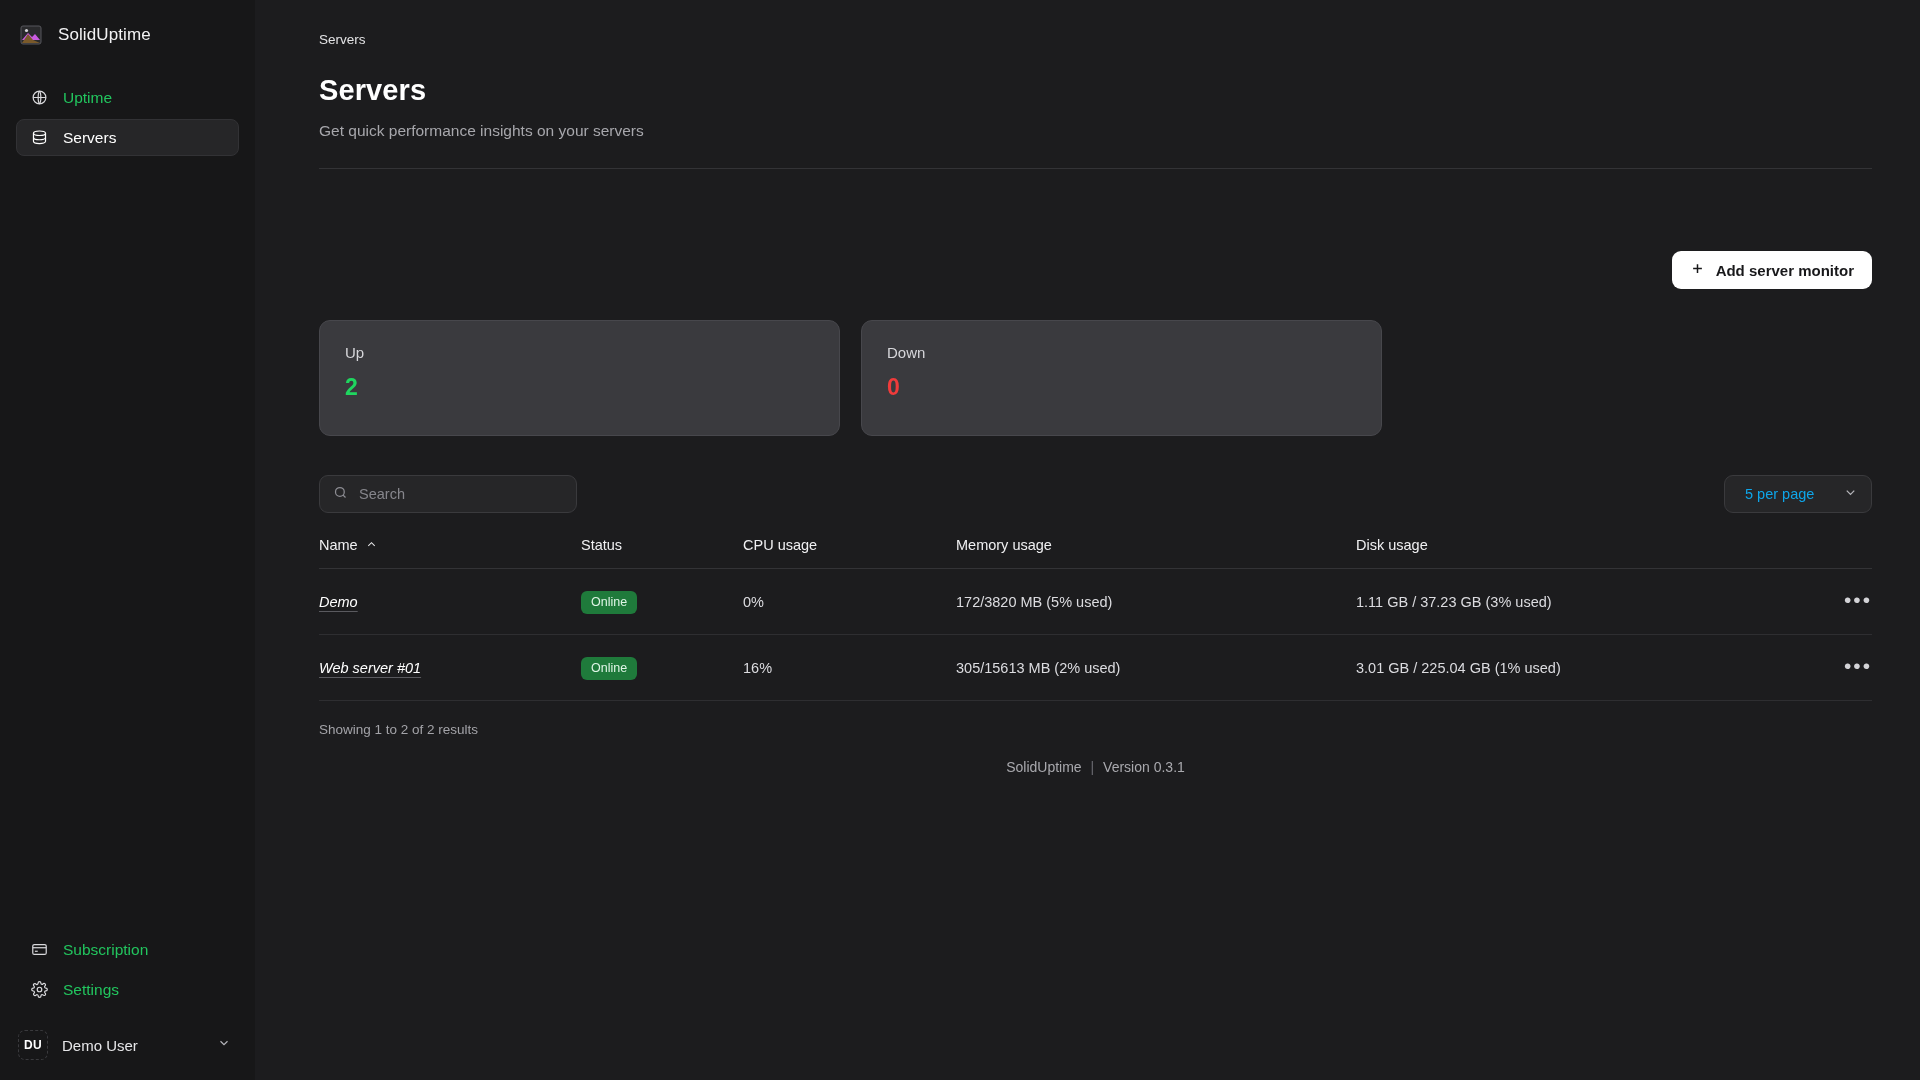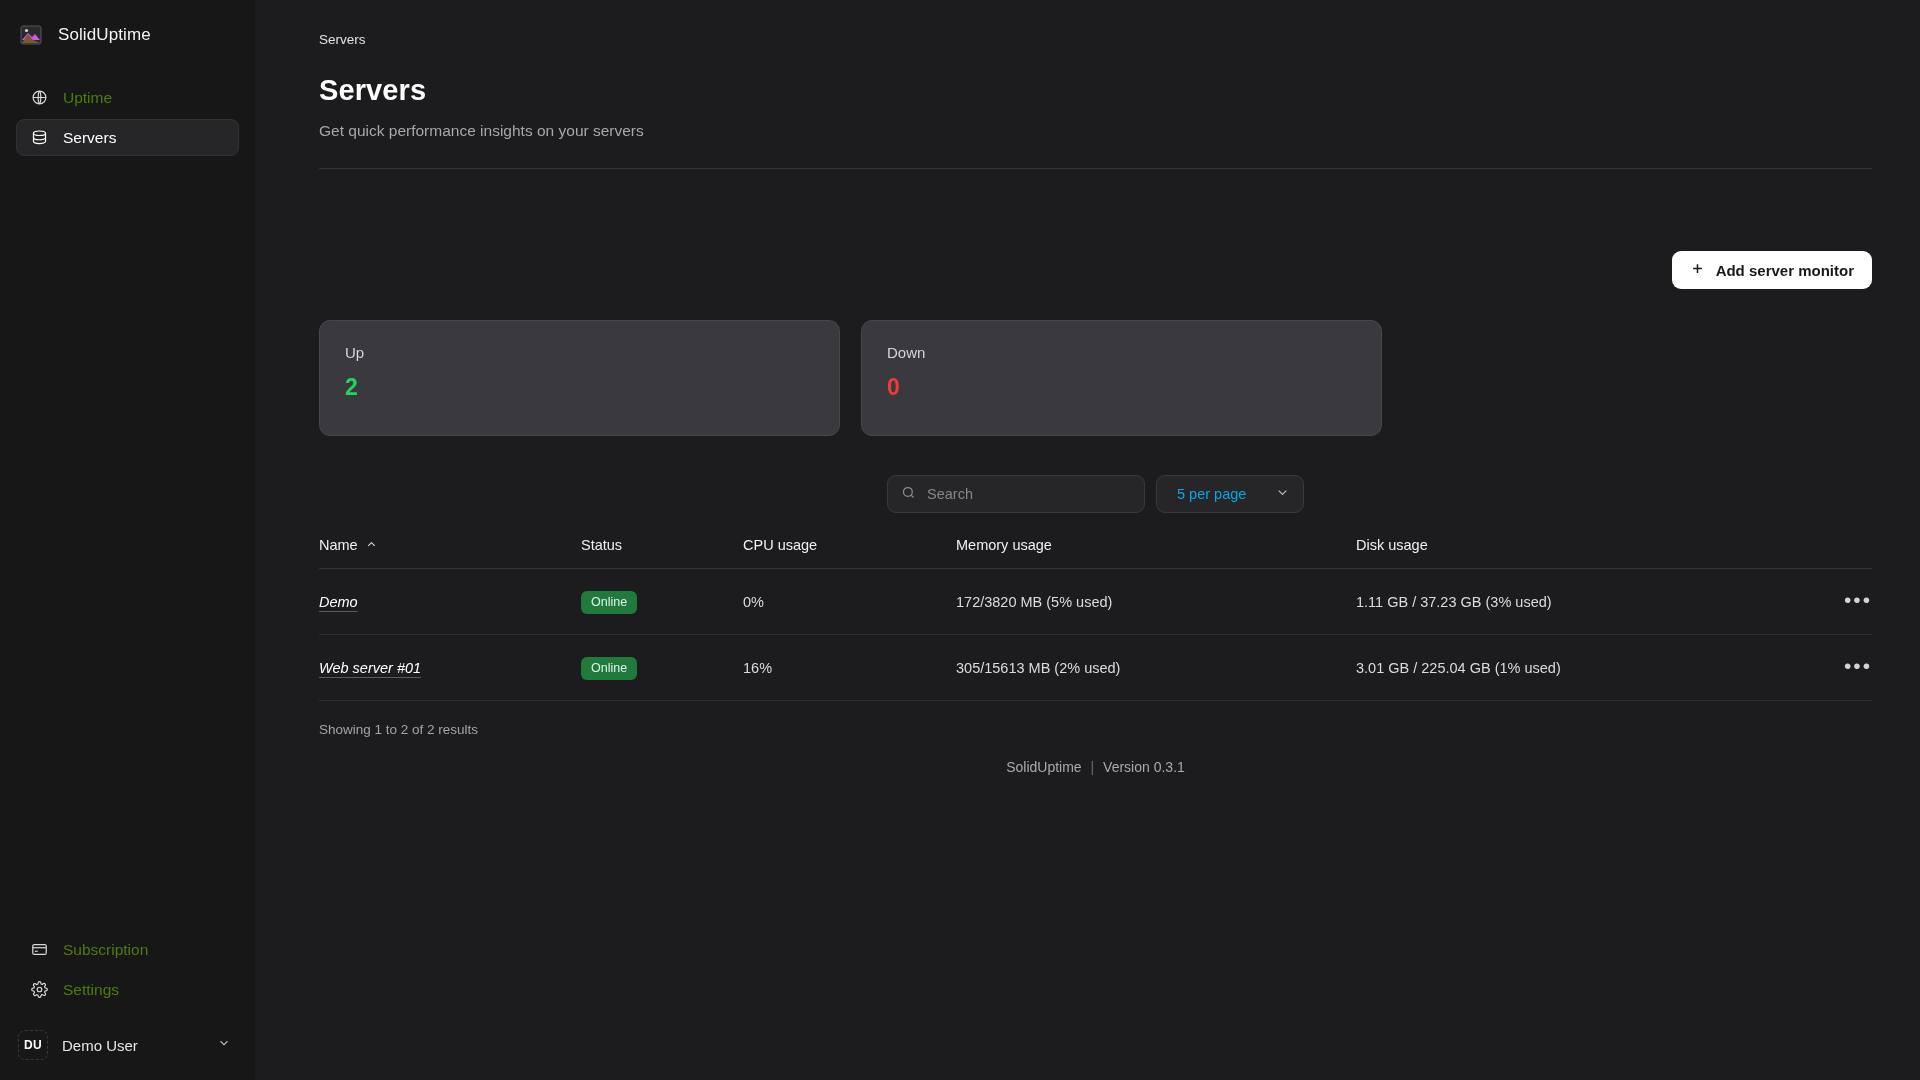--- a/index.html
+++ b/index.html
@@ -27,21 +27,21 @@
     display: flex; align-items: center; justify-content: center;
   }
   .brand-name {
     font-size: 17px; color: #f2f2f3; letter-spacing: .1px;
   }
   .nav { padding: 9px 16px 0 16px; display: flex; flex-direction: column; gap: 3px; }
   .nav-item {
     display: flex; align-items: center; gap: 15px;
     height: 37px; padding: 0 14px;
     border-radius: 8px;
-    color: #4d7c0f; font-size: 15.5px;
+    color: #22c55e; font-size: 15.5px;
     border: 1px solid transparent;
     cursor: pointer;
   }
   .nav-item .ico { width: 17px; height: 17px; display:flex; align-items:center; justify-content:center; flex: 0 0 17px; }
   .nav-item.active {
     background: #262628;
     border: 1px solid #323235;
     color: #ffffff;
   }
   .sidebar-spacer { flex: 1 1 auto; }
@@ -80,21 +80,21 @@
   .stats { display: flex; gap: 21px; margin-top: 31px; }
   .stat-card {
     width: 521px; height: 116px;
     background: #3a3a3e; border: 1px solid #47474c;
     border-radius: 11px;
     padding: 23px 25px;
   }
   .stat-label { font-size: 15px; color: #d6d6da; }
   .stat-value { font-size: 23px; font-weight: bold; margin-top: 13px; }
 
-  .table-tools { display: flex; justify-content: center; align-items: center; gap: 11px; margin-top: 39px; }
+  .table-tools { display: flex; justify-content: space-between; align-items: center; gap: 11px; margin-top: 39px; }
   .search-box {
     width: 258px; height: 38px;
     background: #262628; border: 1px solid #3a3a3d;
     border-radius: 9px;
     display: flex; align-items: center; gap: 11px;
     padding: 0 13px;
   }
   .search-box input {
     background: transparent; border: none; outline: none;
     color: #e4e4e6; font-size: 14.5px;

